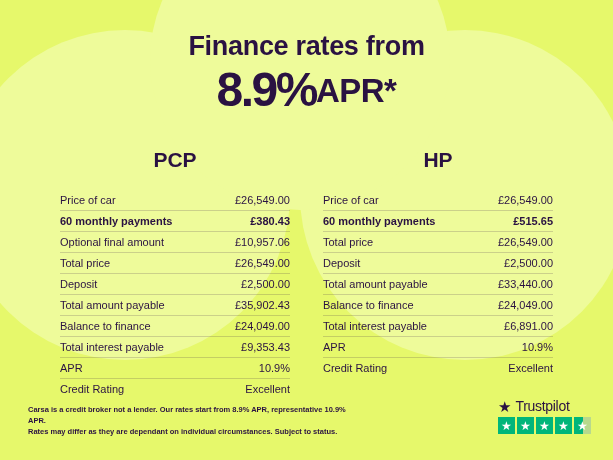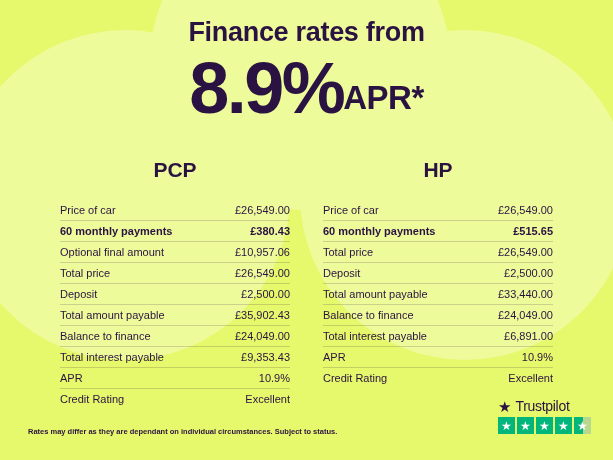--- a/index.html
+++ b/index.html
@@ -39,30 +39,30 @@
     z-index: 2;
     width: 100%;
     height: 100%;
   }
 
   .headline {
     text-align: center;
     font-size: 27px;
     font-weight: bold;
     letter-spacing: -0.3px;
-    padding-top: 17px;
+    padding-top: 31px;
     color: #2a1242;
   }
   .rate-row {
     text-align: center;
     margin-top: 4px;
     white-space: nowrap;
   }
   .rate-big {
-    font-size: 72px;
+    font-size: 48px;
     font-weight: bold;
     letter-spacing: -2.5px;
     line-height: 1;
     color: #2a1242;
   }
   .rate-apr {
     font-size: 33px;
     font-weight: bold;
     letter-spacing: -0.5px;
     color: #2a1242;
@@ -254,20 +254,21 @@
         </div>
         <div class="row">
           <span class="lbl">Credit Rating</span>
           <span class="val">Excellent</span>
         </div>
       </div>
 
     </div>
 
     <div class="footer">
+      <div>Carsa is a credit broker not a lender. Our rates start from 8.9% APR, representative 10.9% APR.</div>
       <div>Rates may differ as they are dependant on individual circumstances. Subject to status.</div>
     </div>
 
     <div class="trustpilot">
       <div class="tp-head">
         <span class="tp-star-glyph">★</span>
         <span class="tp-name">Trustpilot</span>
       </div>
       <div class="tp-stars">
         <span class="tp-box">

